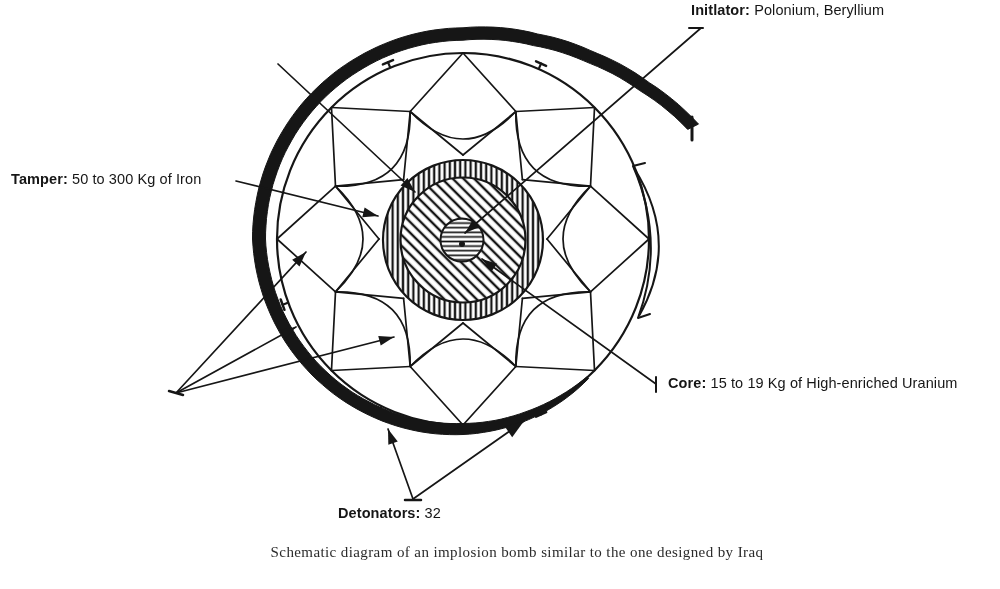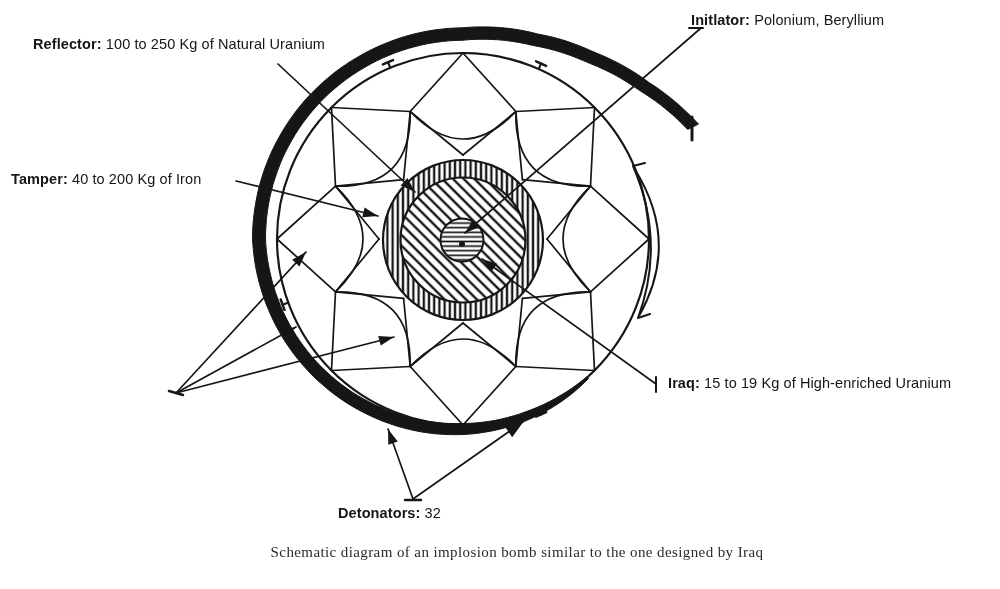--- a/index.html
+++ b/index.html
@@ -112,38 +112,34 @@
         <line x1="176" y1="393" x2="394" y2="337" stroke="#161616" stroke-width="1.7" stroke-linecap="round"></line>
         <polygon points="394,337 380.71570242055554,345.57481415663136 378.22767344246563,335.8892727776384" fill="#161616"></polygon>
         <line x1="405" y1="500" x2="421" y2="500" stroke="#161616" stroke-width="2.5" stroke-linecap="round"></line>
         <line x1="413" y1="499" x2="388" y2="429" stroke="#161616" stroke-width="1.7" stroke-linecap="round"></line>
         <polygon points="388,429 397.75375551294655,441.44444668893175 388.33633639699815,444.80781065891335" fill="#161616"></polygon>
         <line x1="413" y1="499" x2="524" y2="421" stroke="#161616" stroke-width="1.7" stroke-linecap="round"></line>
         <polygon points="524,421 512.1915036182812,437.2422108471394 504.71721190101346,426.60571878795076" fill="#161616"></polygon>
       </g>
   </svg>
 
-  <div class="lbl" style="left:691px;top:12px">
+  <div class="lbl" style="left:691px;top:2px">
     <b>Initlator:</b>
     <span>Polonium, Beryllium</span>
   </div>
 
-  <div class="lbl" style="left:33px;top:36px">
-    <b>Reflector:</b>
-    <span>100 to 250 Kg of Natural Uranium</span>
-  </div>
 
 
   <div class="lbl" style="left:11px;top:171px">
     <b>Tamper:</b>
-    <span>40 to 200 Kg of Iron</span>
+    <span>50 to 300 Kg of Iron</span>
   </div>
 
   <div class="lbl" style="left:668px;top:375px">
-    <b>Iraq:</b>
+    <b>Core:</b>
     <span>15 to 19 Kg of High-enriched Uranium</span>
   </div>
 
 
   <div class="lbl" style="left:338px;top:505px">
     <b>Detonators:</b>
     <span>32</span>
   </div>
 
   <div class="caption">Schematic diagram of an implosion bomb similar to the one designed by Iraq</div>

